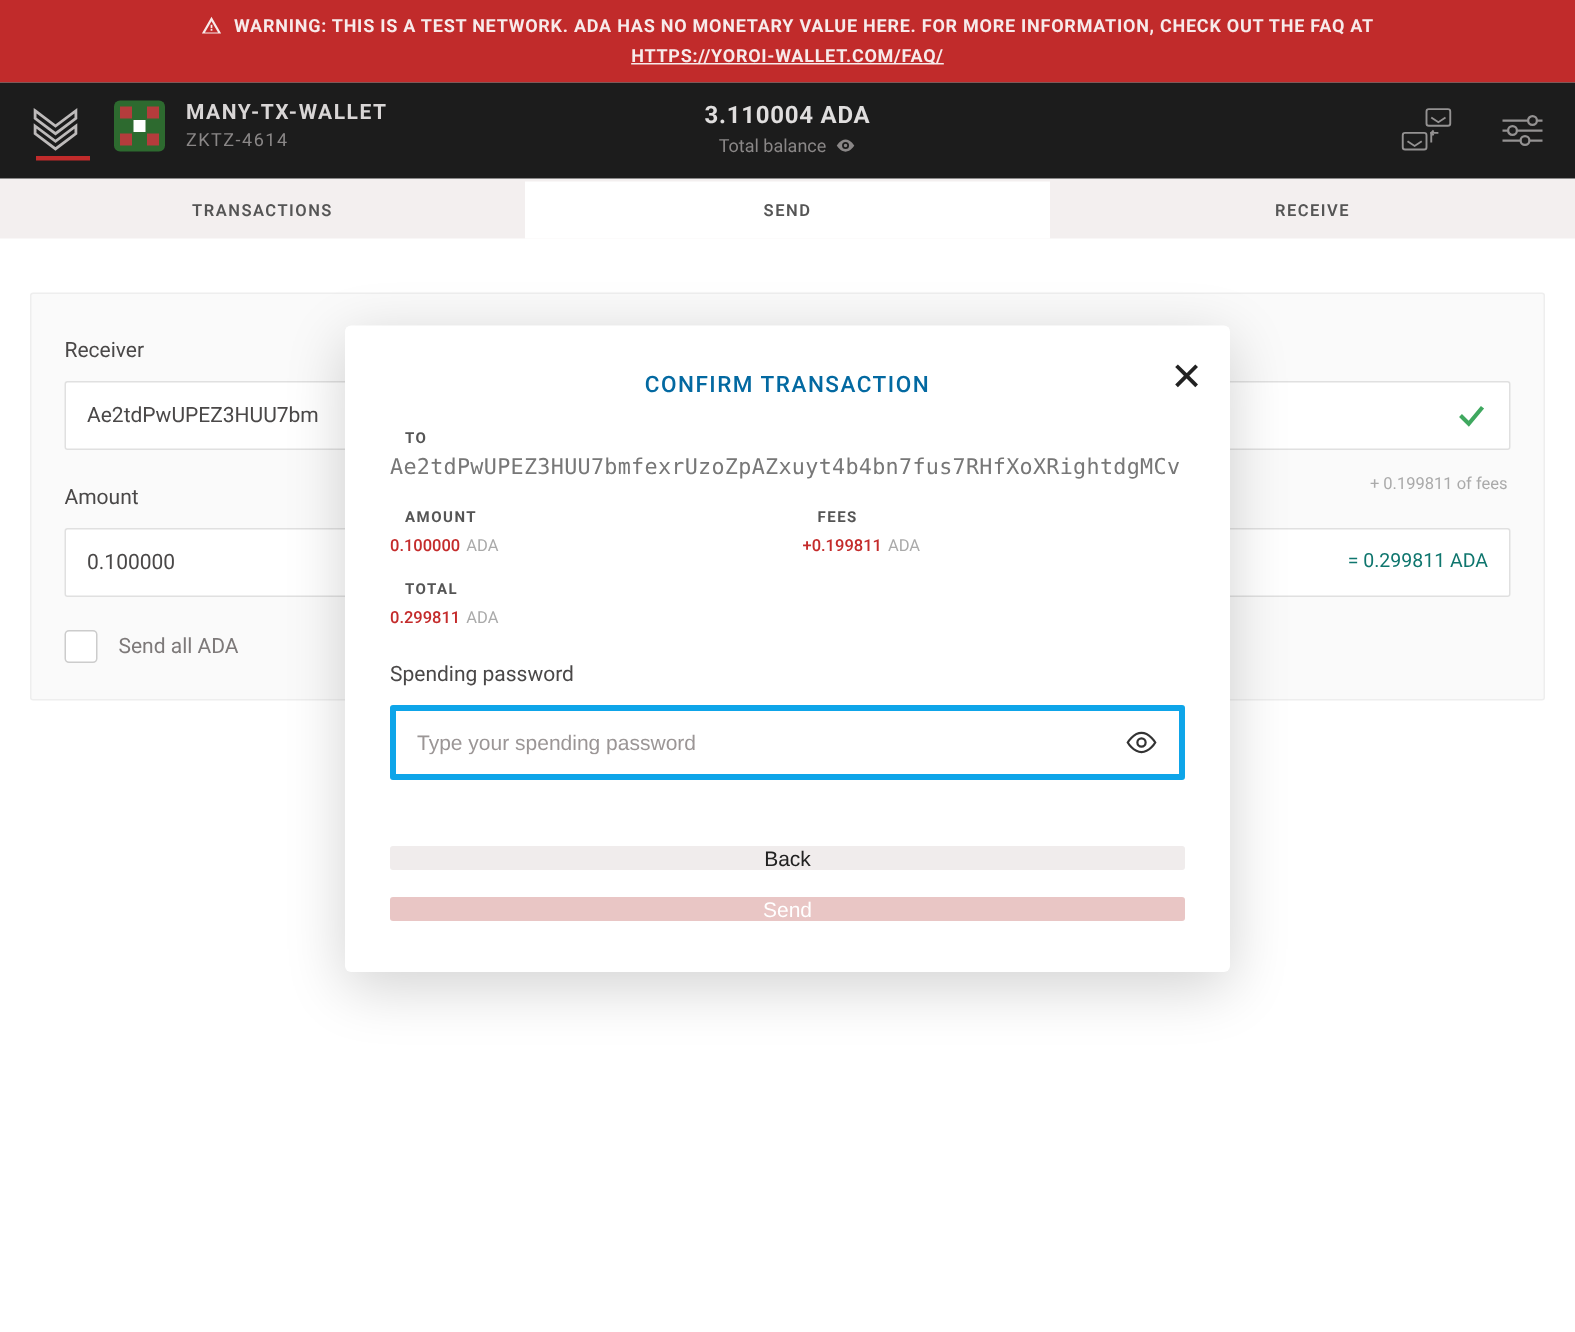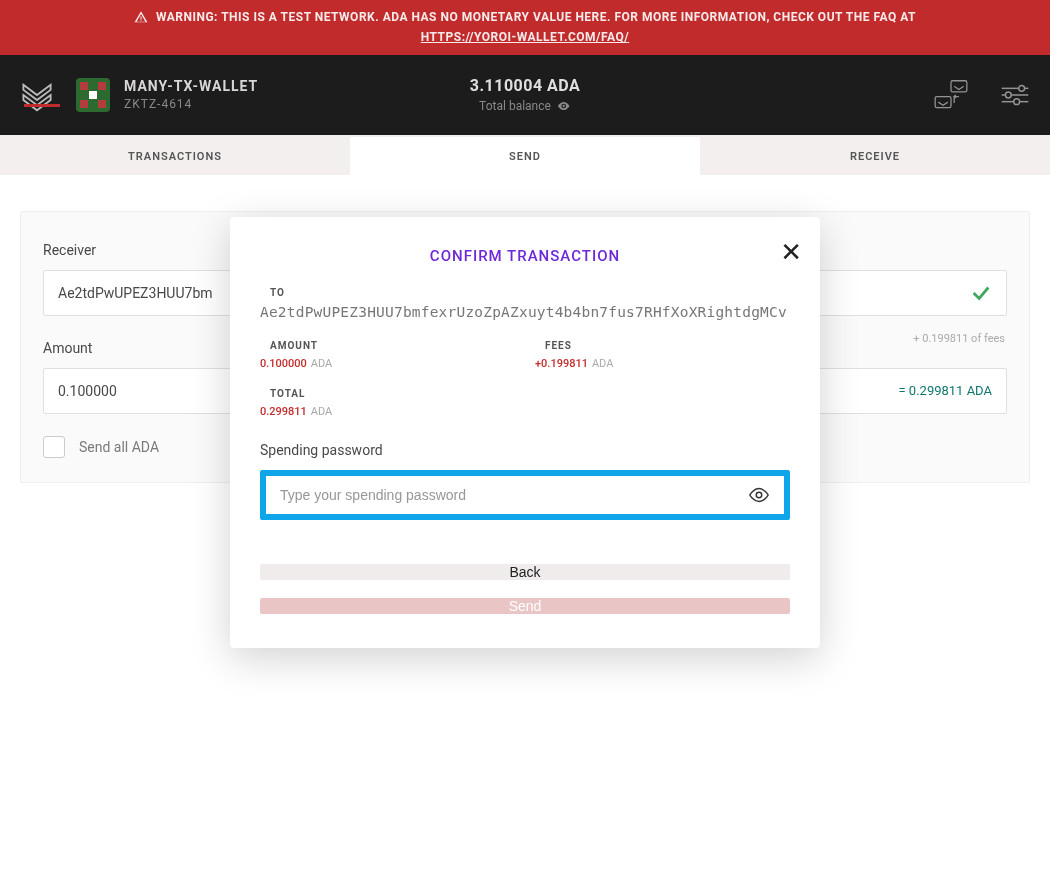--- a/index.html
+++ b/index.html
@@ -22,23 +22,22 @@
       line-height: 1.7;
     }
     .warning-bar .faq-link {
       text-decoration: underline;
       color: #f7eaea;
     }
     .warning-bar .warn-row { display: flex; align-items: center; justify-content: center; gap: 8px; }
     .header {
       background: #1c1c1c;
       display: flex;
-      align-items: center;
       padding: 12px 20px;
-      height: 80px;
+      height: 64px;
       position: relative;
     }
     .logo {
       width: 34px; height: 34px;
       margin-right: 22px;
     }
     .wallet-avatar {
       width: 34px; height: 34px;
       border-radius: 4px;
       background: #2d6a2f;
@@ -116,21 +115,21 @@
     .modal-backdrop {
       position:absolute; inset:0; background:rgba(255,255,255,0.0);
     }
     .modal {
       position:absolute; left:50%; top:217px; transform:translateX(-50%);
       width:590px; background:#fff; border-radius:4px;
       box-shadow: 0 10px 40px rgba(0,0,0,0.18);
       padding: 30px 30px 34px 30px;
     }
     .modal-title {
-      text-align:center; font-size:15px; letter-spacing:1px; color:#6d28d9;
+      text-align:center; font-size:15px; letter-spacing:1px; color:#0369a1;
       font-weight:500;
     }
     .modal-close {
       position:absolute; right:18px; top:22px; cursor:pointer;
       font-size:26px; color:#222; line-height:1;
     }
     .mlabel {
       font-size:10px; letter-spacing:1px; color:#555; font-weight:700;
       margin-bottom:6px; padding-left:10px;
     }
@@ -142,21 +141,21 @@
     }
     .mgrid {
       display:grid; grid-template-columns:1fr 1fr; margin-top:20px; gap:8px 20px;
     }
     .val-ada { font-size:11px; }
     .val-ada .num { color:#c42b2b; font-weight:500; }
     .val-ada .cur { color:#aaa; margin-left:4px; }
     .mtotal { margin-top:18px; }
     .pwd-label { color:#4a4848; font-size:14px; margin:24px 0 12px 0; }
     .pwd-box {
-      border:6px solid #0ea5e9; height:50px; border-radius:2px;
+      border:4px solid #0ea5e9; height:50px; border-radius:2px;
       display:flex; align-items:center; padding:0 14px;
     }
     .pwd-box input {
       flex:1; border:none; outline:none; font-size:14px; color:#555;
       background:transparent;
     }
     .pwd-box input::placeholder { color:#9b9696; }
     .btn-row {
       display:flex; gap:18px; margin-top:44px;flex-direction:column;
     }

